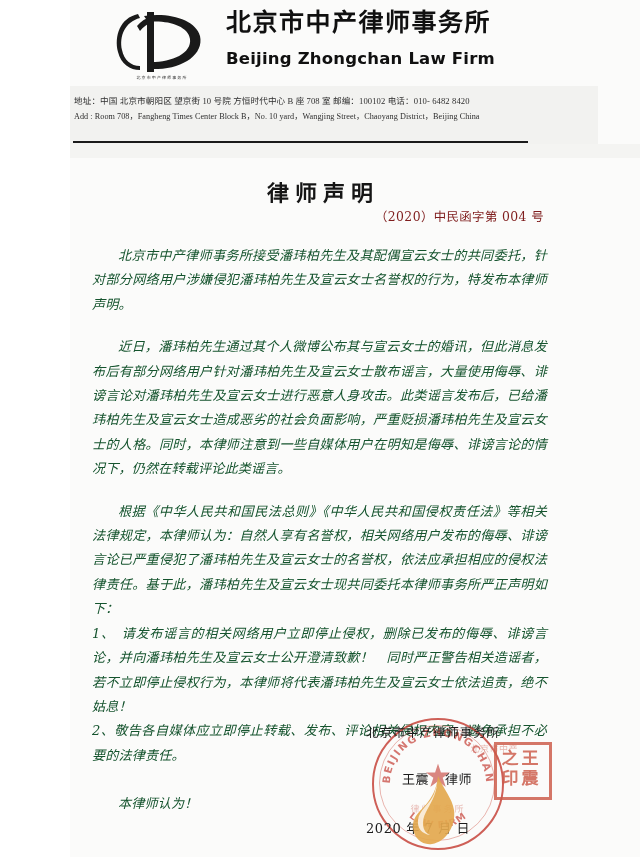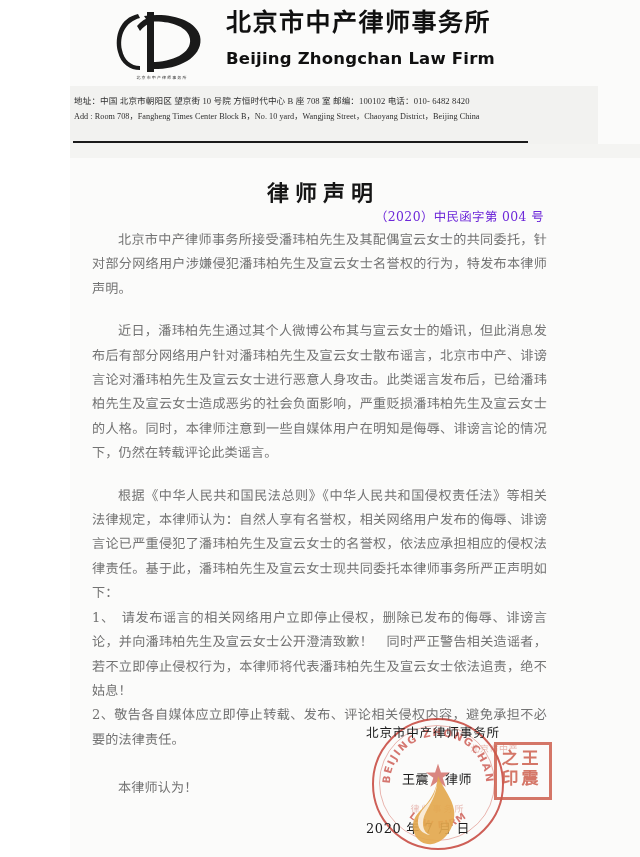--- a/index.html
+++ b/index.html
@@ -148,37 +148,38 @@
     letter-spacing: 6px;
     color: #151515;
     text-indent: 6px;
   }
   .doc-number {
     position: absolute;
     right: 96px;
     top: 207px;
     font-family: "DejaVu Serif", serif;
     font-size: 12.4px;
-    color: #6d28d9;
+    color: #7f1d1d;
     letter-spacing: 0.4px;
     white-space: nowrap;
   }
 
   
   .body-text {
     position: absolute;
     left: 92px;
-    top: 228px;
+    top: 244px;
     width: 455px;
     font-family: "DejaVu Serif", serif;
     font-size: 13.1px;
     line-height: 24.4px;
-    color: #737373;
+    color: #14532d;
     text-align: justify;
     letter-spacing: 0.15px;
+    font-style: italic;
   }
   .para {
     margin: 0 0 18px 0;
     text-indent: 26px;
   }
   .para.tight { margin-bottom: 0; }
   .list-item {
     margin: 0;
     text-indent: 0;
   }
@@ -388,21 +389,21 @@
     <div class="addr-line">地址：中国 北京市朝阳区 望京街 10 号院 方恒时代中心 B 座 708 室   邮编：100102   电话：010- 6482 8420</div>
     <div class="addr-line en">Add : Room 708，Fangheng Times Center Block B，No. 10 yard，Wangjing Street，Chaoyang District，Beijing China</div>
   </div>
   <div class="hrule"></div>
 
   <div class="doc-title">律师声明</div>
   <div class="doc-number">（2020）中民函字第 004 号</div>
 
   <div class="body-text">
     <p class="para">北京市中产律师事务所接受潘玮柏先生及其配偶宣云女士的共同委托，针对部分网络用户涉嫌侵犯潘玮柏先生及宣云女士名誉权的行为，特发布本律师声明。</p>
-    <p class="para">近日，潘玮柏先生通过其个人微博公布其与宣云女士的婚讯，但此消息发布后有部分网络用户针对潘玮柏先生及宣云女士散布谣言，北京市中产、诽谤言论对潘玮柏先生及宣云女士进行恶意人身攻击。此类谣言发布后，已给潘玮柏先生及宣云女士造成恶劣的社会负面影响，严重贬损潘玮柏先生及宣云女士的人格。同时，本律师注意到一些自媒体用户在明知是侮辱、诽谤言论的情况下，仍然在转载评论此类谣言。</p>
+    <p class="para">近日，潘玮柏先生通过其个人微博公布其与宣云女士的婚讯，但此消息发布后有部分网络用户针对潘玮柏先生及宣云女士散布谣言，大量使用侮辱、诽谤言论对潘玮柏先生及宣云女士进行恶意人身攻击。此类谣言发布后，已给潘玮柏先生及宣云女士造成恶劣的社会负面影响，严重贬损潘玮柏先生及宣云女士的人格。同时，本律师注意到一些自媒体用户在明知是侮辱、诽谤言论的情况下，仍然在转载评论此类谣言。</p>
     <p class="para tight">根据《中华人民共和国民法总则》《中华人民共和国侵权责任法》等相关法律规定，本律师认为：自然人享有名誉权，相关网络用户发布的侮辱、诽谤言论已严重侵犯了潘玮柏先生及宣云女士的名誉权，依法应承担相应的侵权法律责任。基于此，潘玮柏先生及宣云女士现共同委托本律师事务所严正声明如下：</p>
     <p class="list-item">1、　请发布谣言的相关网络用户立即停止侵权，删除已发布的侮辱、诽谤言论，并向潘玮柏先生及宣云女士公开澄清致歉！　同时严正警告相关造谣者，若不立即停止侵权行为，本律师将代表潘玮柏先生及宣云女士依法追责，绝不姑息！</p>
     <p class="list-item">2、敬告各自媒体应立即停止转载、发布、评论相关侵权内容，避免承担不必要的法律责任。</p>
     <p class="closing">本律师认为！</p>
   </div>
 
   <div class="seal-round">
     <div class="inner-ring"></div>
     <svg class="seal-arc-svg" viewBox="0 0 128 128">
       <defs>

